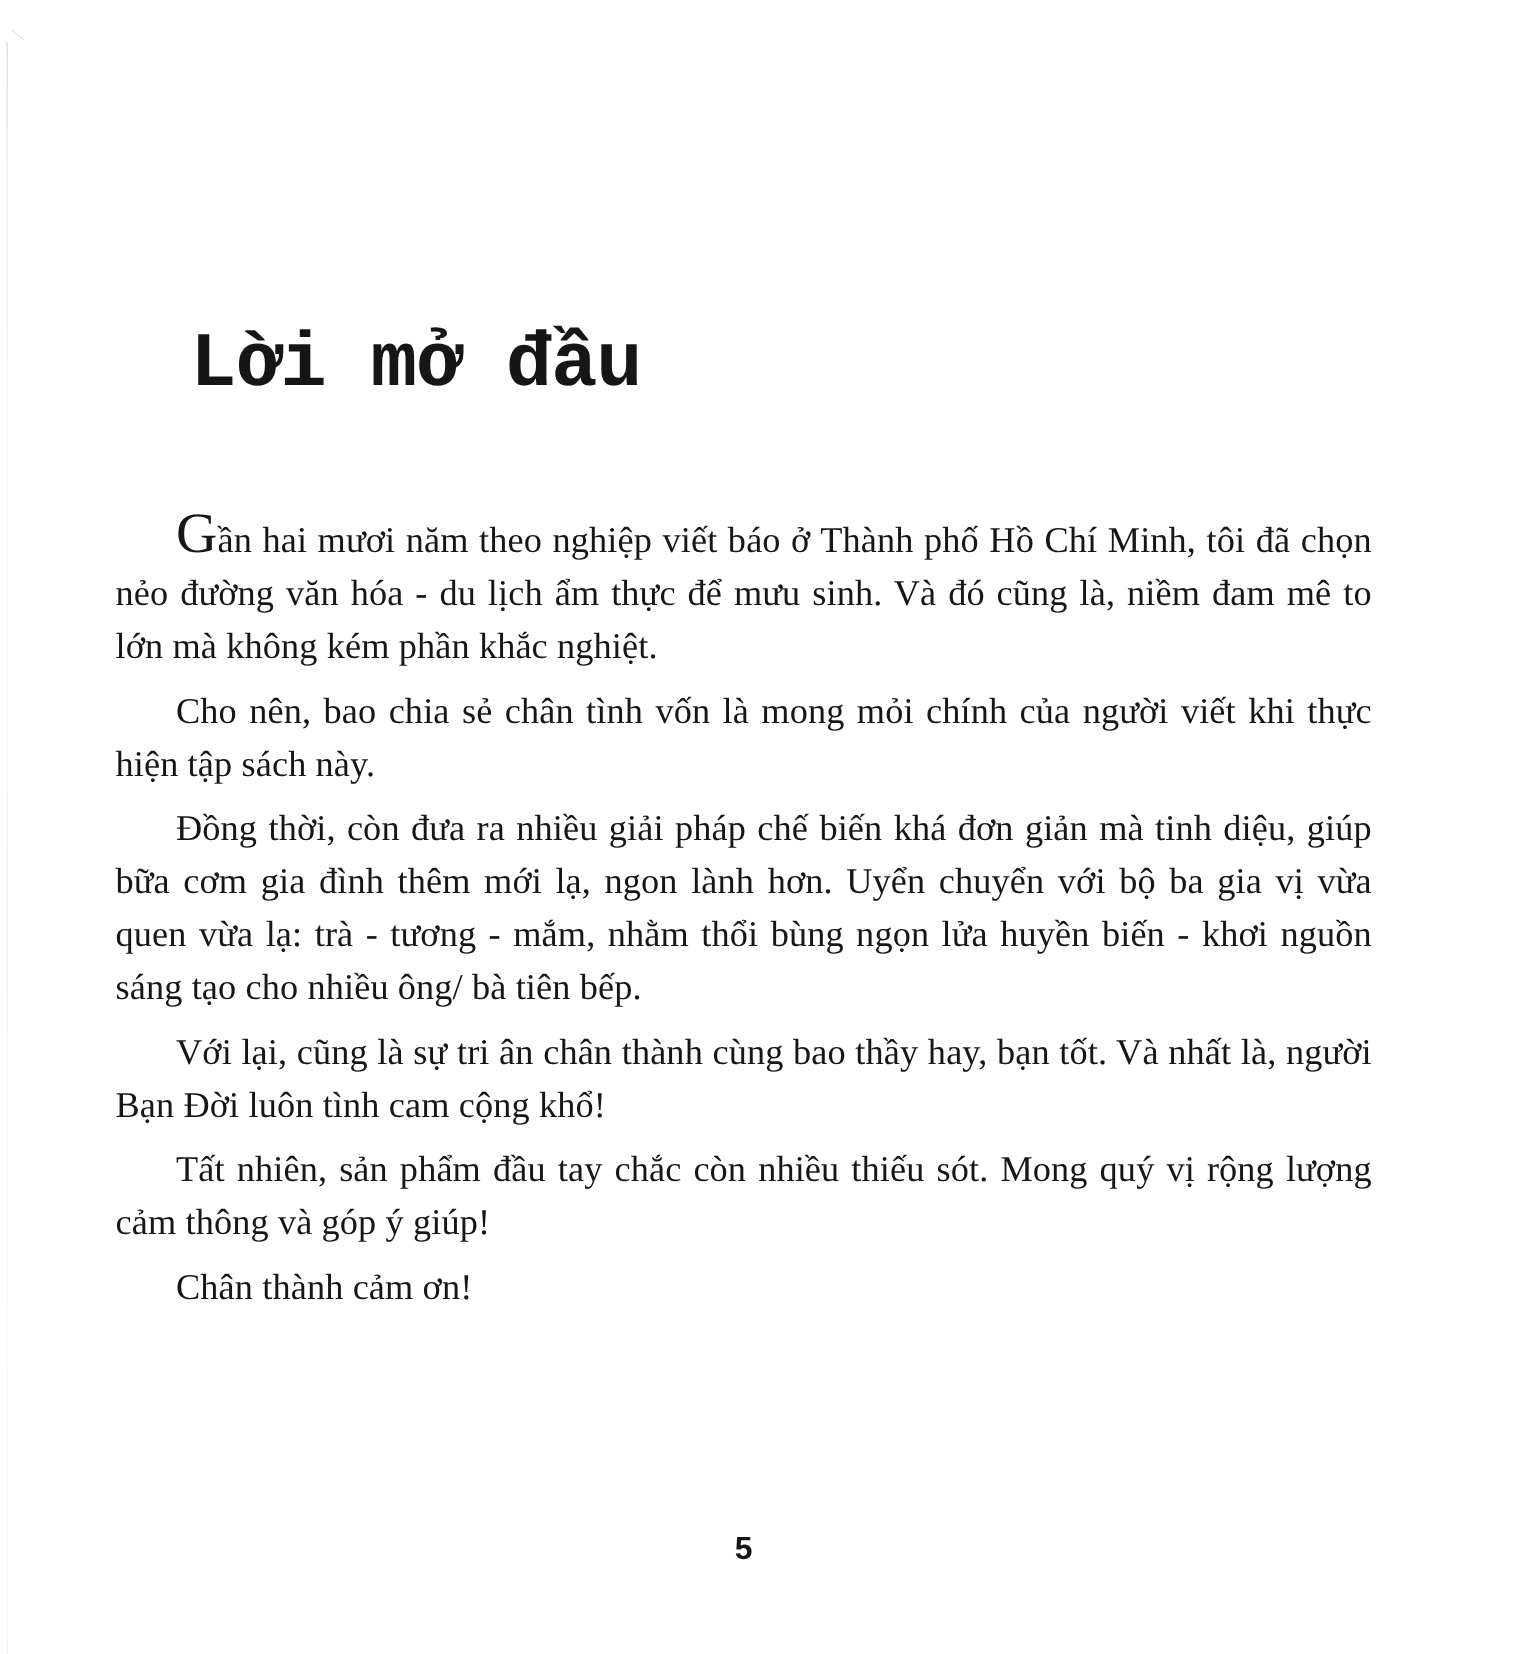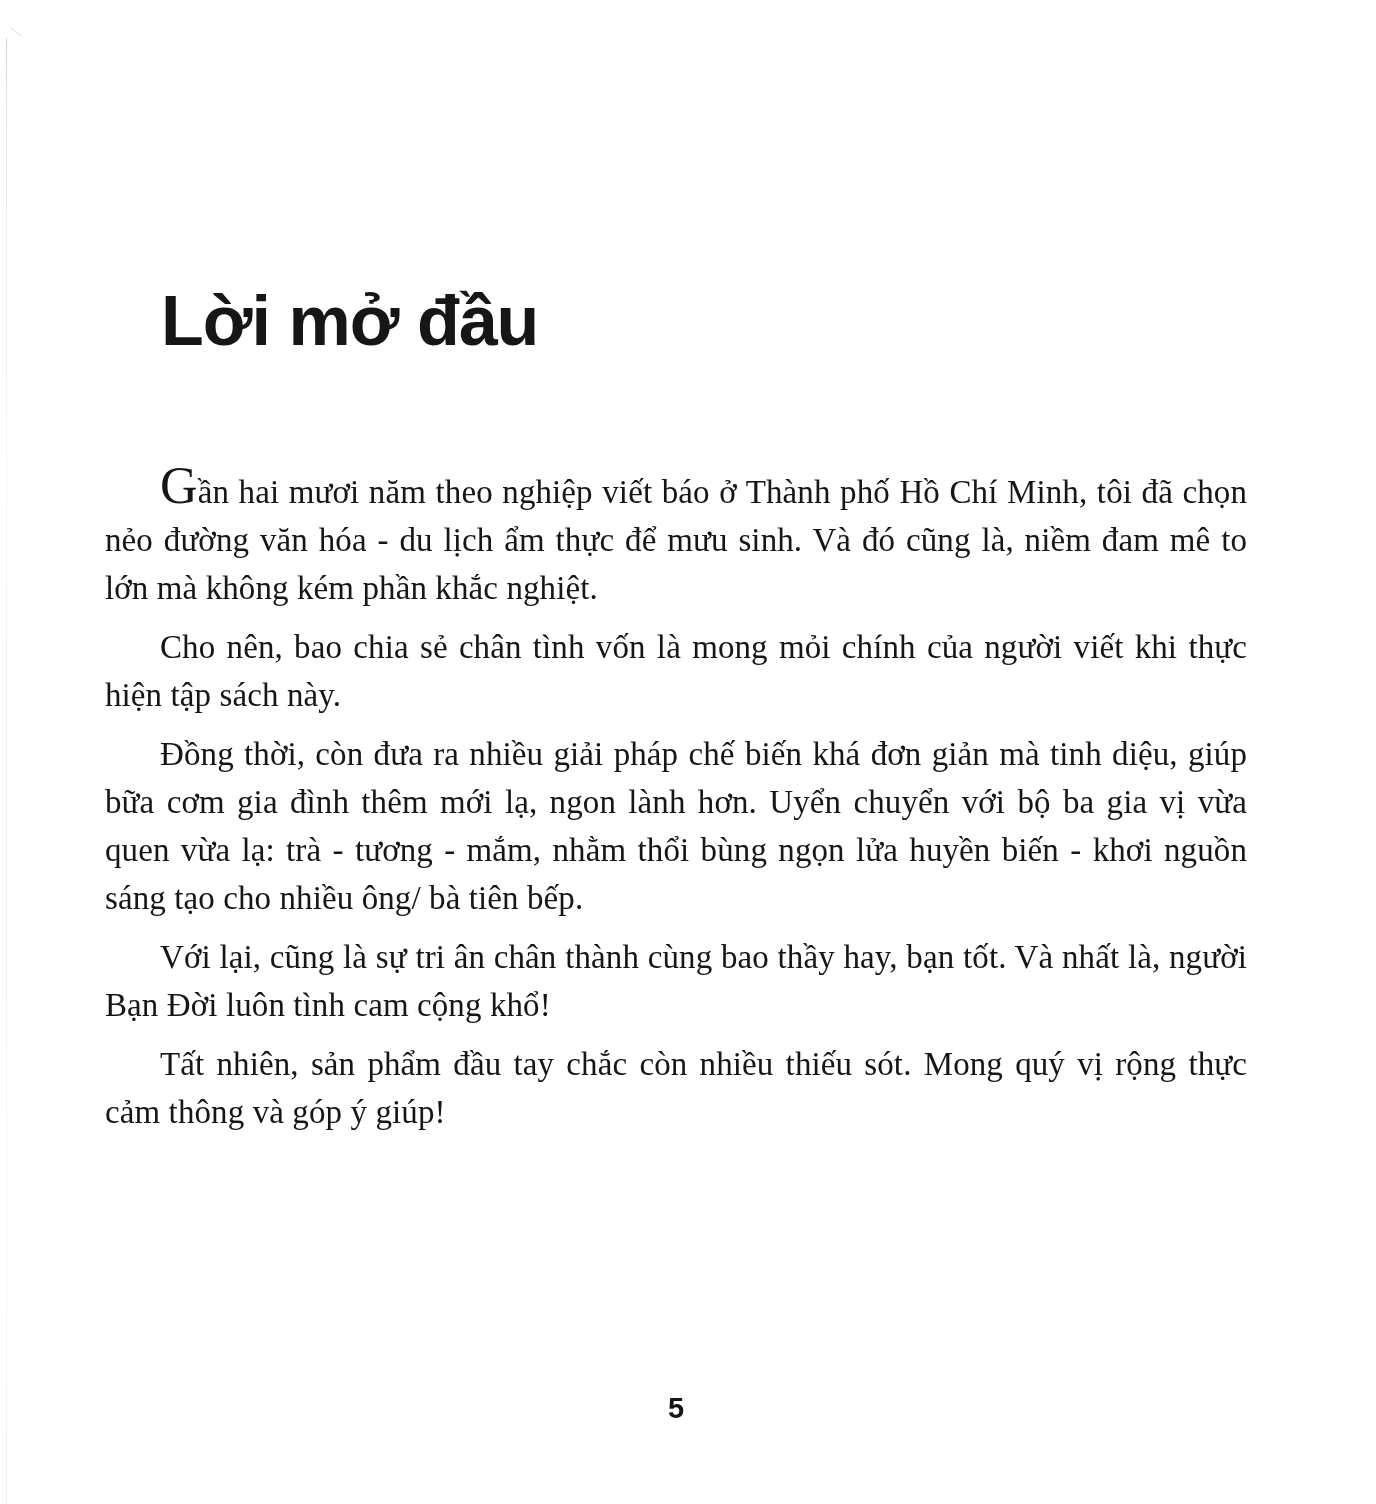--- a/index.html
+++ b/index.html
@@ -32,22 +32,22 @@
     width: 14px;
     height: 14px;
     border-top: 1px solid #d8d8d8;
     transform: rotate(38deg);
     opacity: 0.8;
   }
   h1.page-title {
     position: absolute;
     left: 158px;
     top: 276px;
-    margin: 3px;
-    font-family: Liberation Sans, sans-serif;
+    margin: 15px;
+    font-family: Liberation Mono, monospace;
     font-weight: bold;
     font-size: 70px;
     line-height: 1.2;
     letter-spacing: -1px;
     color: var(--text-color, #161616);
   }
   .content {
     position: absolute;
     left: 105px;
     top: 468px;
@@ -83,16 +83,17 @@
 <div class="scan-edge"></div>
 <div class="scan-corner"></div>
 
 <h1 class="page-title">Lời mở đầu</h1>
 
 <div class="content">
   <p><span class="lead-initial">G</span><span>ần hai mươi năm theo nghiệp viết báo ở Thành phố Hồ Chí Minh, tôi đã chọn nẻo đường văn hóa - du lịch ẩm thực để mưu sinh. Và đó cũng là, niềm đam mê to lớn mà không kém phần khắc nghiệt.</span></p>
   <p><span>Cho nên, bao chia sẻ chân tình vốn là mong mỏi chính của người viết khi thực hiện tập sách này.</span></p>
   <p><span>Đồng thời, còn đưa ra nhiều giải pháp chế biến khá đơn giản mà tinh diệu, giúp bữa cơm gia đình thêm mới lạ, ngon lành hơn. Uyển chuyển với bộ ba gia vị vừa quen vừa lạ: trà - tương - mắm, nhằm thổi bùng ngọn lửa huyền biến - khơi nguồn sáng tạo cho nhiều ông/ bà tiên bếp.</span></p>
   <p><span>Với lại, cũng là sự tri ân chân thành cùng bao thầy hay, bạn tốt. Và nhất là, người Bạn Đời luôn tình cam cộng khổ!</span></p>
-  <p><span>Tất nhiên, sản phẩm đầu tay chắc còn nhiều thiếu sót. Mong quý vị rộng thực cảm thông và góp ý giúp!</span></p>
+  <p><span>Tất nhiên, sản phẩm đầu tay chắc còn nhiều thiếu sót. Mong quý vị rộng lượng cảm thông và góp ý giúp!</span></p>
+  <p><span>Chân thành cảm ơn!</span></p>
 </div>
 
 <div class="page-number">5</div>
 
 </body></html>

